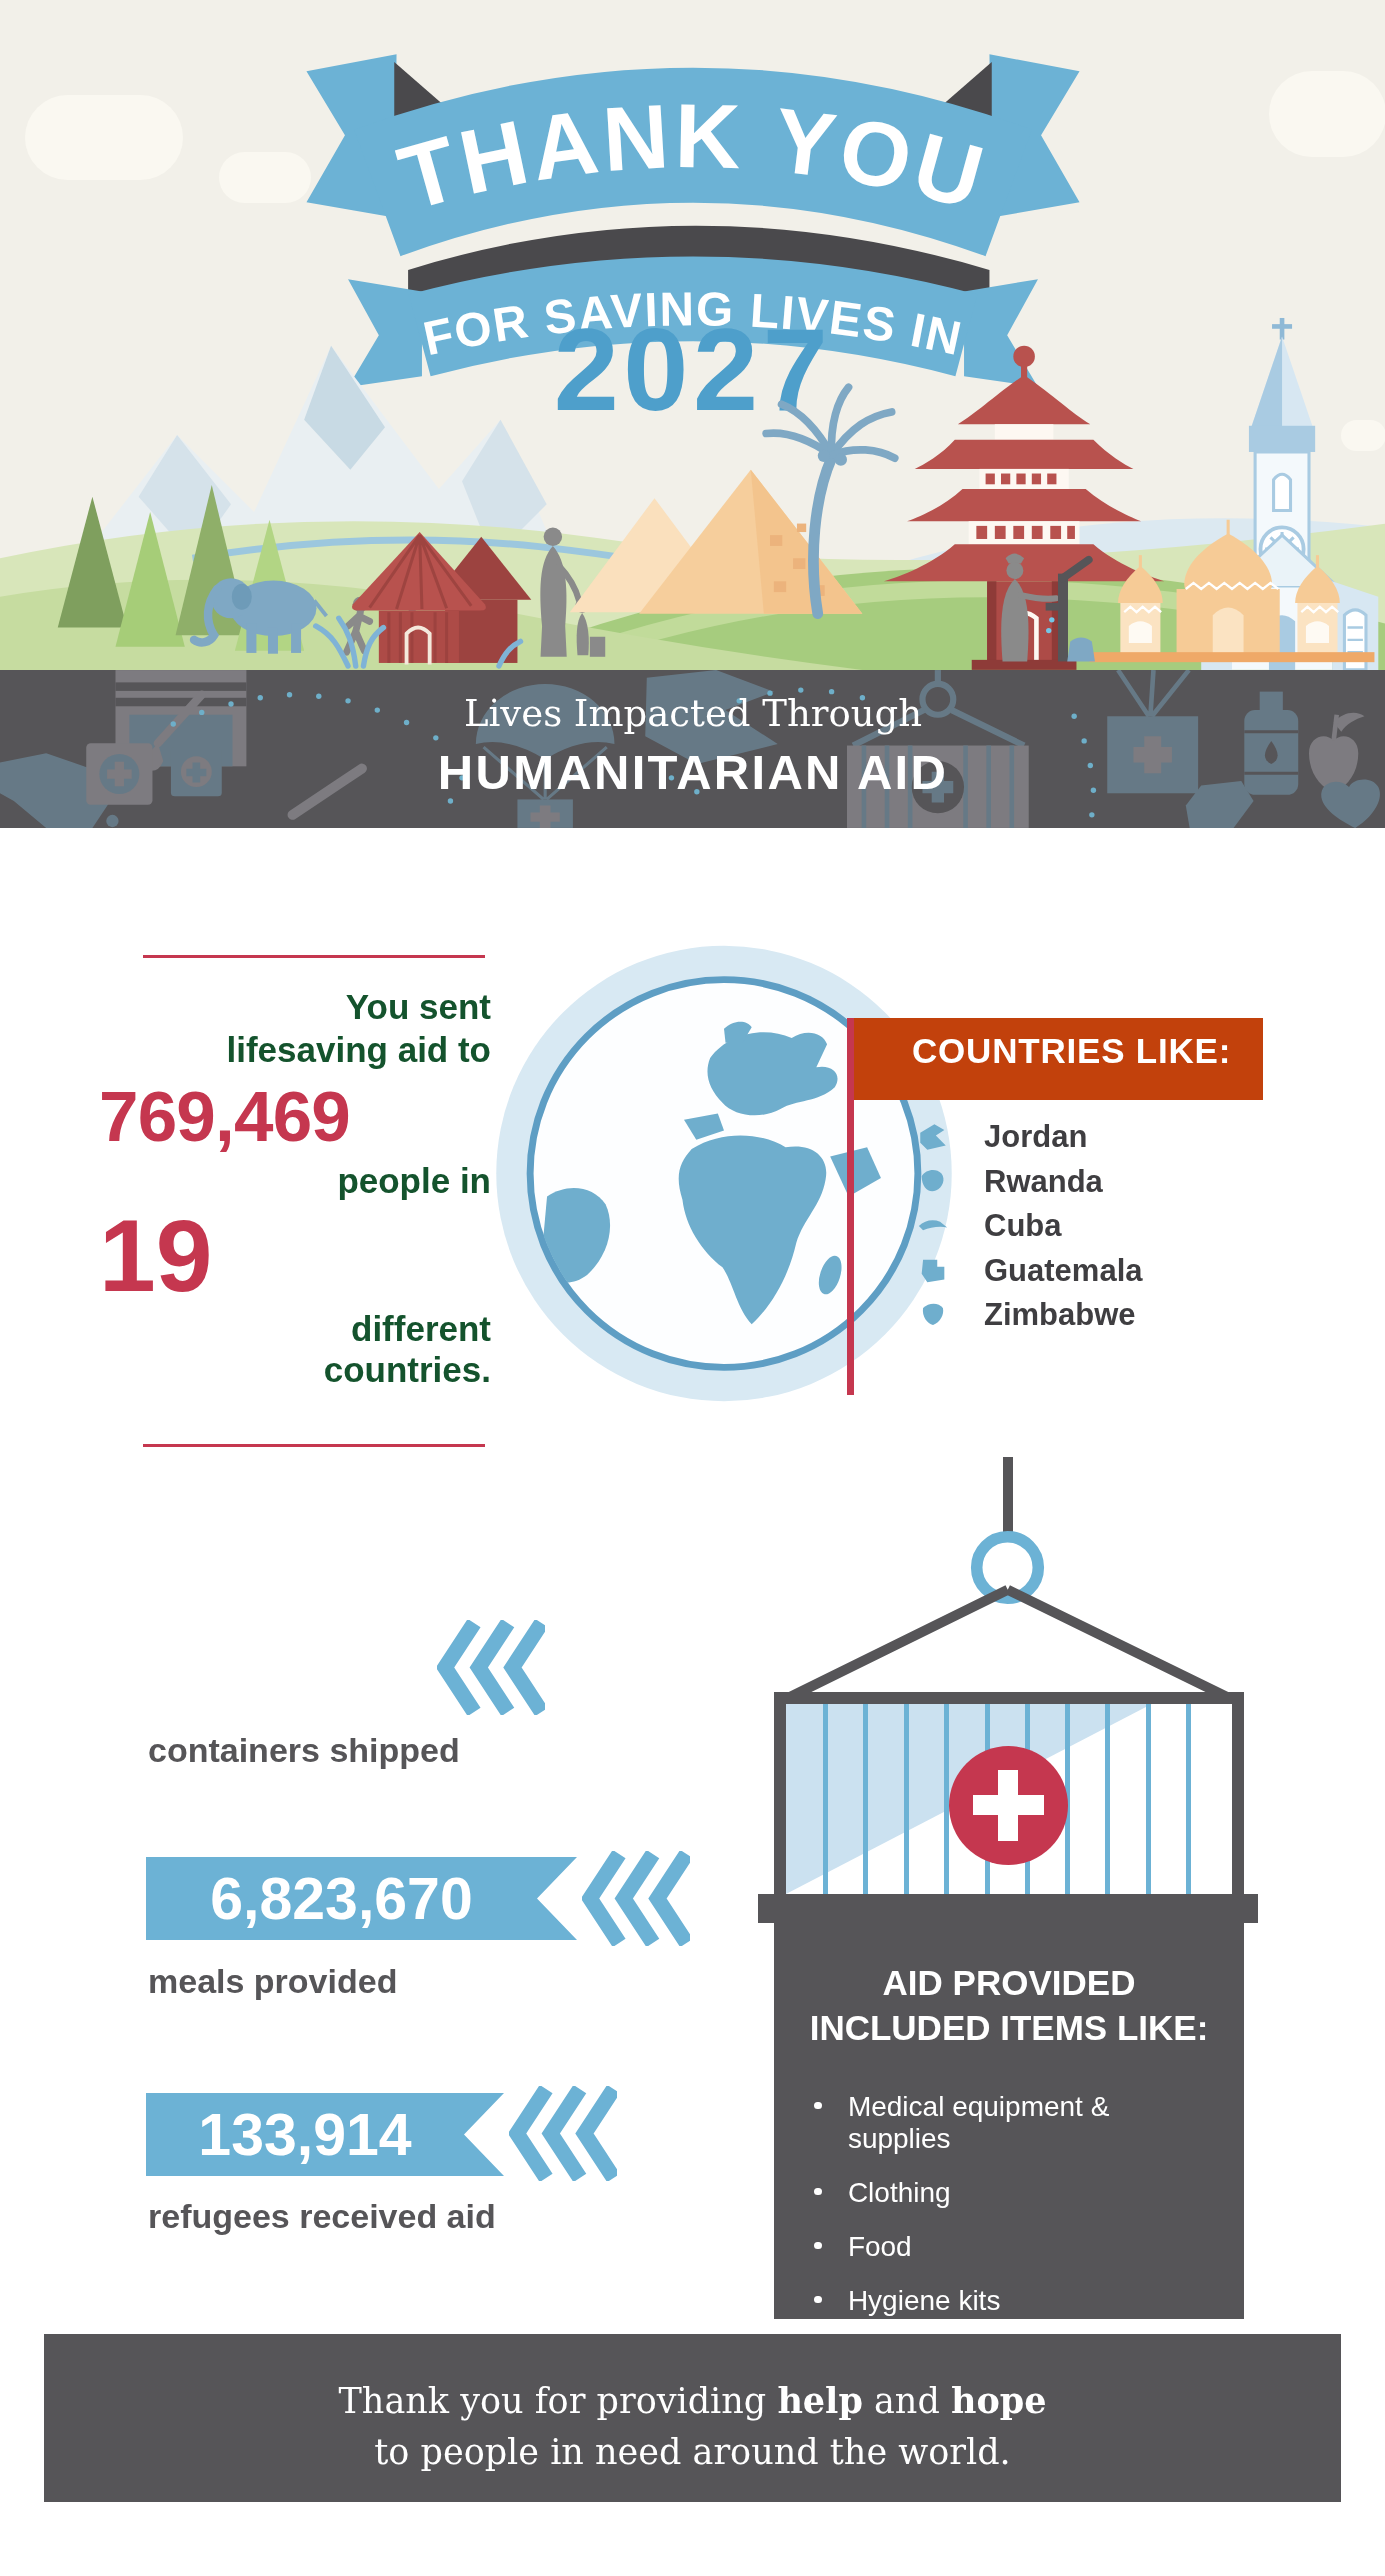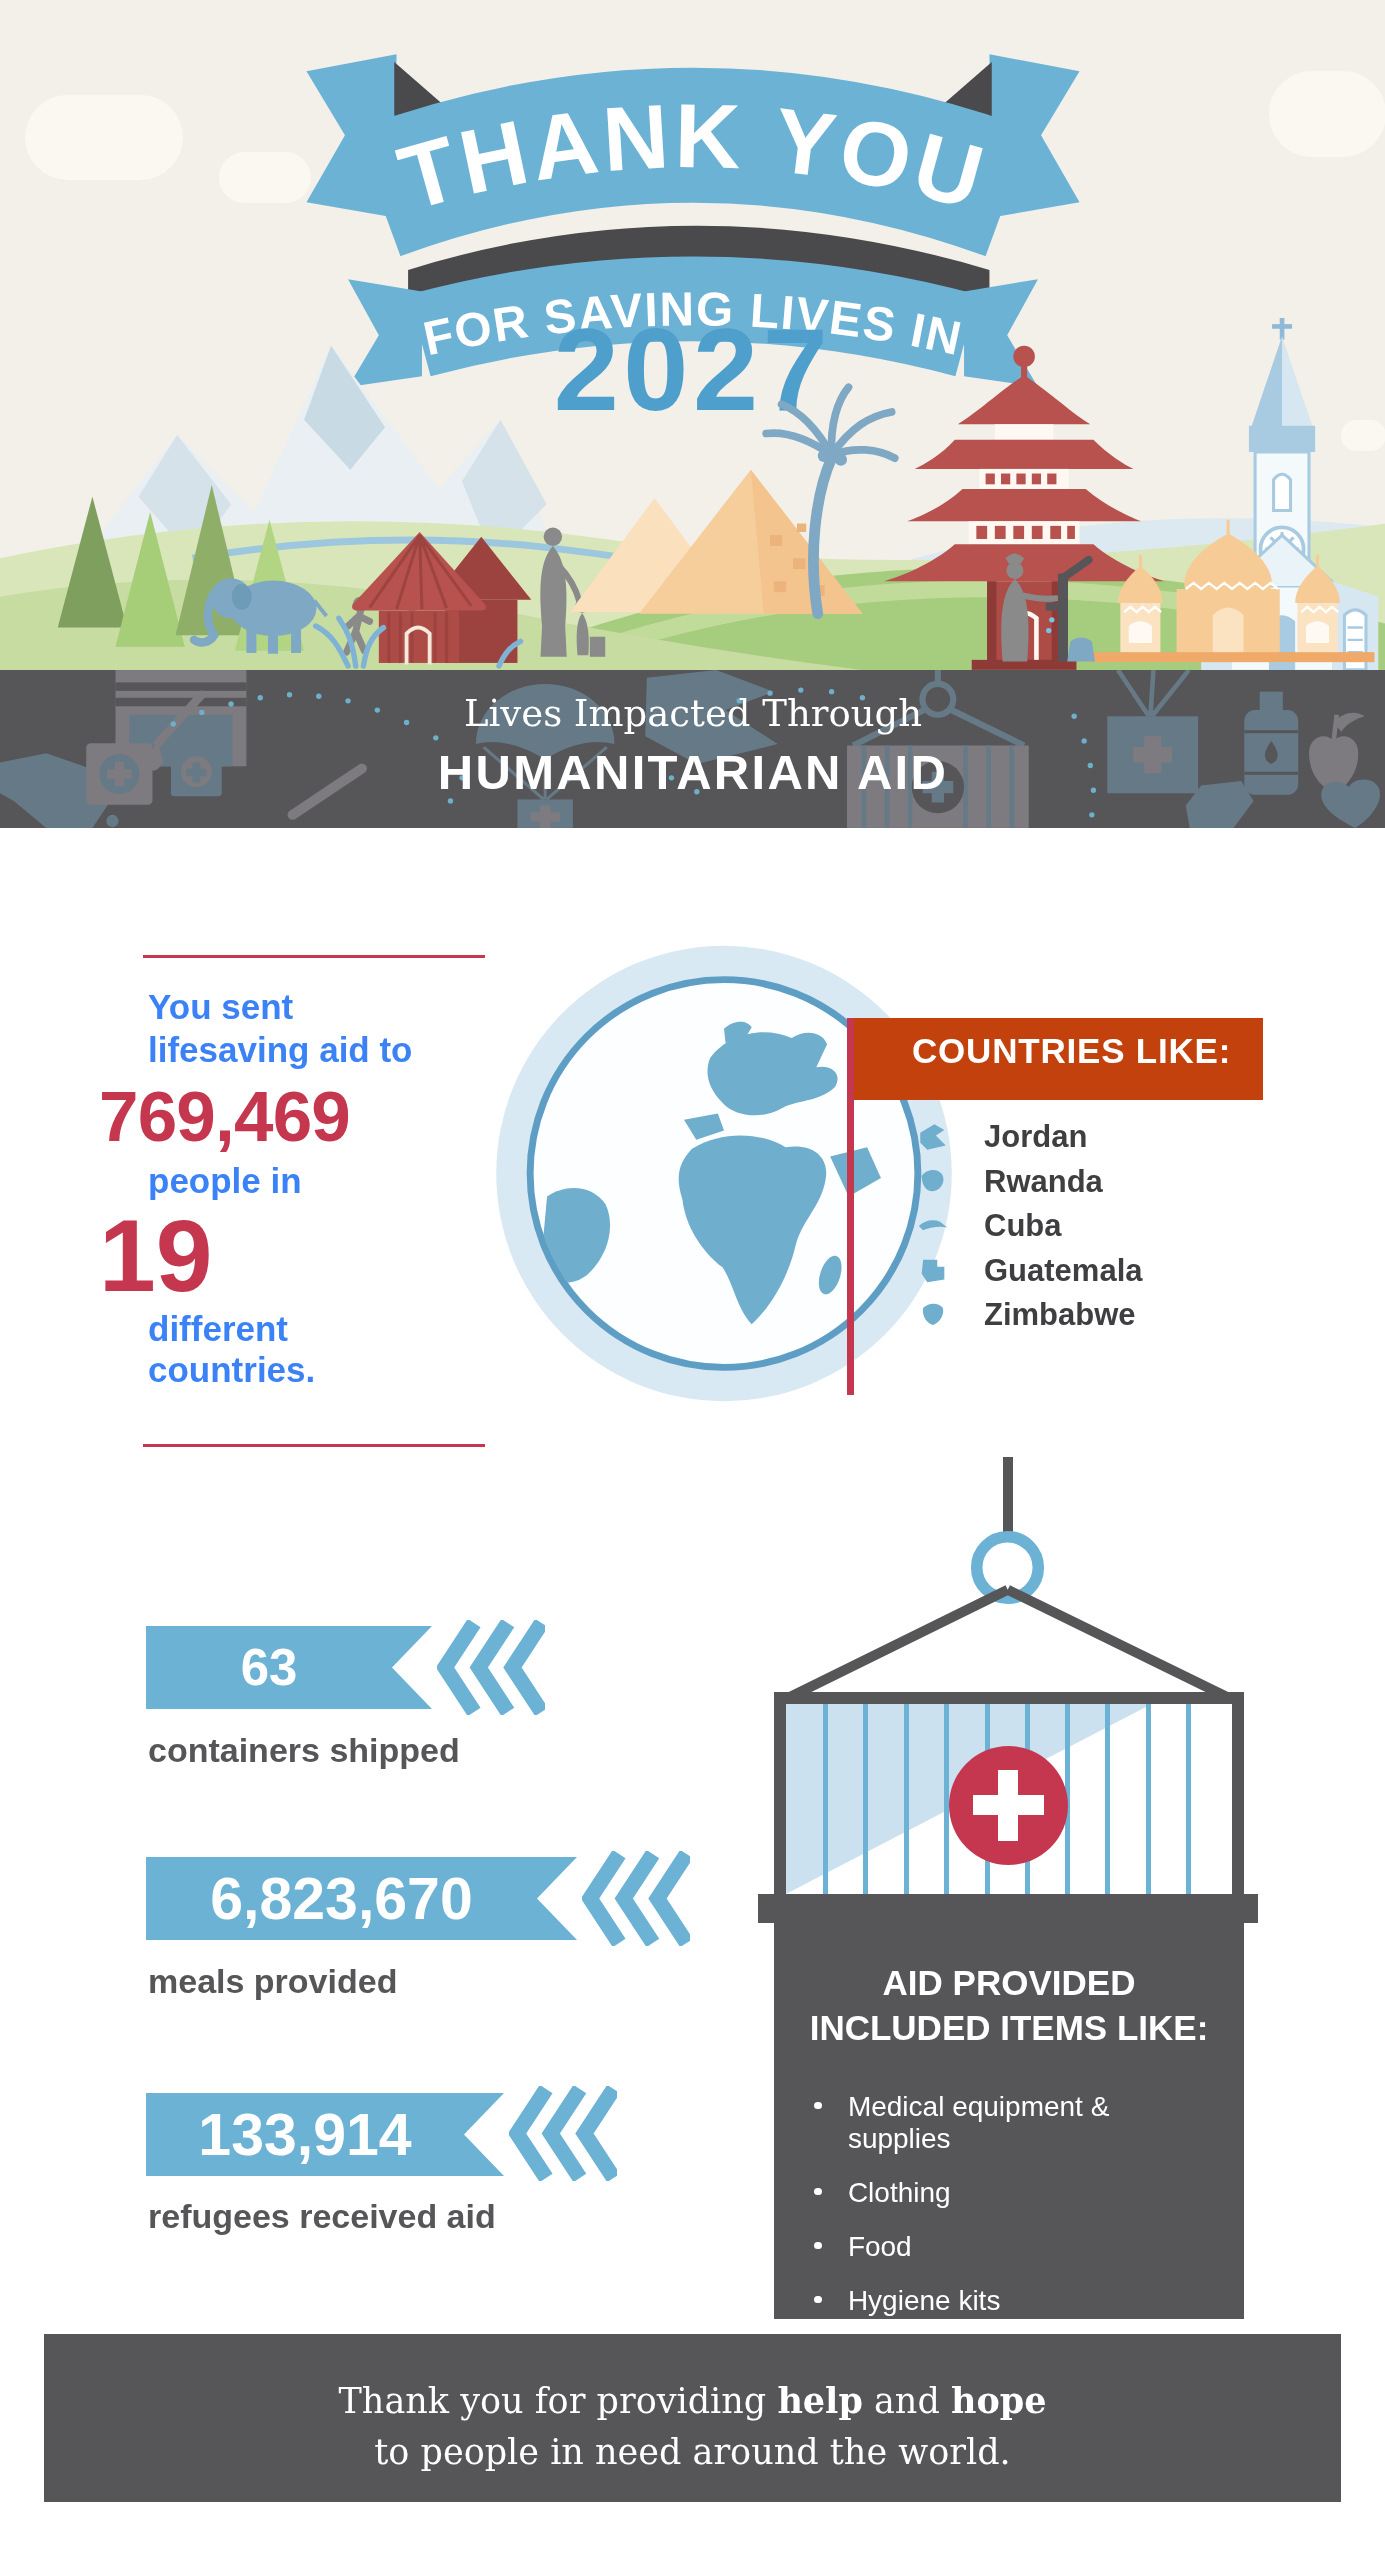--- a/index.html
+++ b/index.html
@@ -17,21 +17,21 @@
 
   
   #impact-band{position:absolute;left:0;top:670px;width:1386px;height:158px;background:#565558;}
   #band-art{position:absolute;left:0;top:0;}
   .band-text{position:absolute;left:0;width:1386px;text-align:center;color:#ffffff;}
   #band-line1{top:21.6px;font-family:"DejaVu Serif",serif;font-size:37px;}
   #band-line2{top:74px;font-size:49px;font-weight:700;letter-spacing:2.3px;}
 
   
   .red-rule{position:absolute;left:143px;width:342px;height:3.1px;background:#C5374F;}
-  .sent-text{position:absolute;left:148px;width:354px;text-align:left;color:#3b82f6;
+  .sent-text{position:absolute;left:137px;width:354px;text-align:right;color:#14532d;
              font-weight:700;font-size:35px;line-height:1.15;}
   .sent-num{position:absolute;left:99px;width:431px;text-align:left;color:#C5374F;
             font-weight:700;}
 
   
   #globe{position:absolute;left:493px;top:935px;}
 
   
   #countries-banner{position:absolute;left:847px;top:1018px;width:416px;height:82px;
       background:#c2410c;color:#fff;font-size:35px;font-weight:700;letter-spacing:0.8px;
@@ -460,23 +460,20 @@
       </svg>
     <span class="country-label">Guatemala</span>
   </div>
   <div class="country-row" style="top:1296px;">
     <svg class="country-icon" viewBox="0 0 24 24">
         <path d="M5,7 C9,3 16,3 19,7 C20,12 17,17 12,19 C8,18 4,13 5,7 Z" fill="#6FAECD"></path>
       </svg>
     <span class="country-label">Zimbabwe</span>
   </div>
 
-  <div class="stat-bar" style="left:146px;top:1626px;width:286px;font-size:51px;">
-    <span class="num">63</span>
-  </div>
   <svg class="stat-chevrons" style="left:437px;top:1620px;" viewBox="0 0 140 124">
     <g stroke="#6CB2D5" stroke-width="20" fill="none">
       <polyline points="48,4 10,62 48,120"></polyline>
         <polyline points="92,4 54,62 92,120"></polyline>
         <polyline points="136,4 98,62 136,120"></polyline>
     </g>
   </svg>
   <div class="stat-label" style="top:1731px;">containers shipped</div>
 
   <div class="stat-bar" style="left:146px;top:1857px;width:431px;font-size:59px;">

